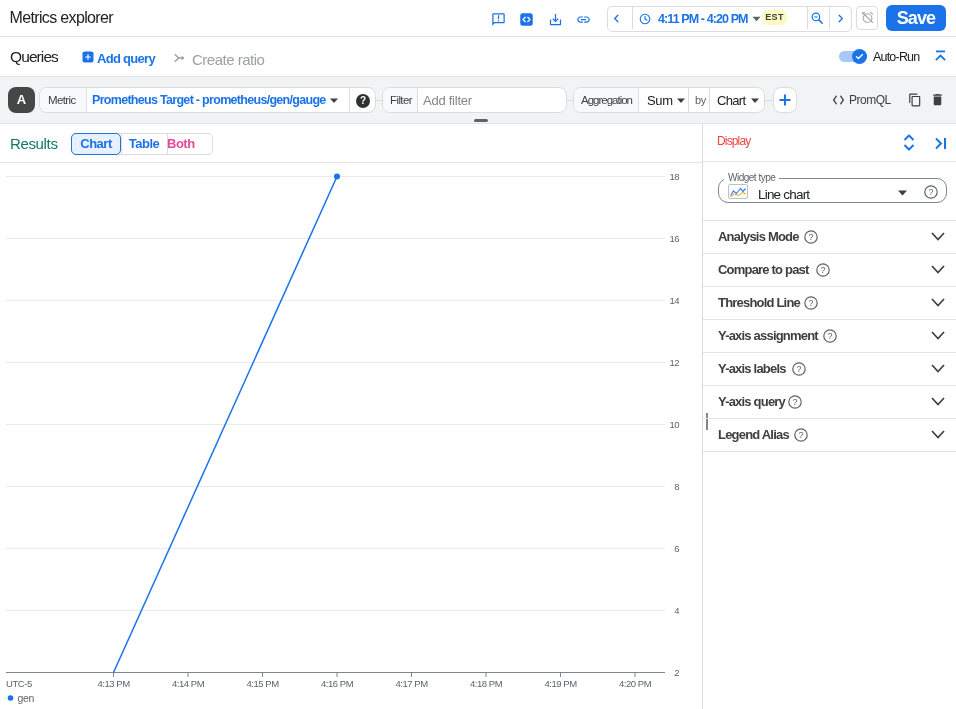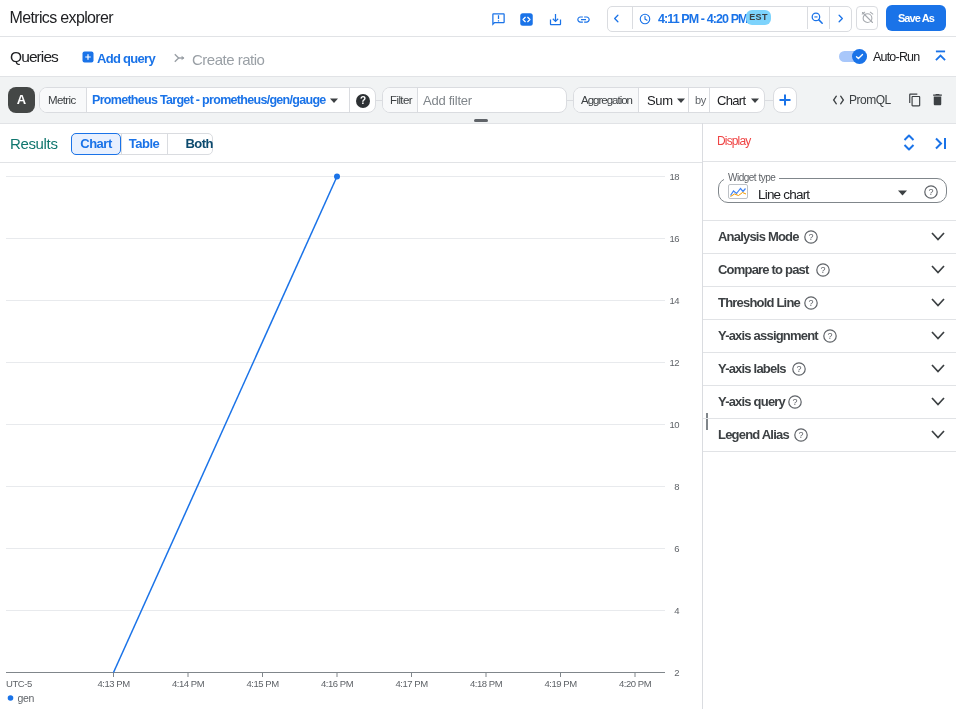--- a/index.html
+++ b/index.html
@@ -34,40 +34,40 @@
   </svg>
 <div class="vline" style="left:632px;top:7px;height:22px"></div>
 <svg class="a" style="left:639px;top:13px" width="12" height="12" viewBox="0 0 24 24">
     <circle cx="12" cy="12" r="9.5" stroke="#1a73e8" stroke-width="2.2" fill="none"></circle>
     <path d="M12 6.5v5.7l4 2.3" stroke="#1a73e8" stroke-width="2.2" fill="none" stroke-linecap="round"></path>
   </svg>
 <div class="a" style="left:658px;top:12px;font-size:12.5px;font-weight:bold;letter-spacing:-0.9px;color:#1a73e8">4:11 PM - 4:20 PM</div>
 <svg class="a" style="left:752px;top:15px" width="9" height="8" viewBox="0 0 10 8">
     <path d="M0.5 1.5l4.5 5 4.5-5z" fill="#5f6368"></path>
   </svg>
-<div class="a" style="left:746px;top:10px;width:25px;height:15px;background:#7dd3fc;border-radius:6px;text-align:center;line-height:15px;font-size:9px;font-weight:bold;color:#3c4043;letter-spacing:0.3px">EST</div>
+<div class="a" style="left:762px;top:10px;width:25px;height:15px;background:#fef9c3;border-radius:6px;text-align:center;line-height:15px;font-size:9px;font-weight:bold;color:#3c4043;letter-spacing:0.3px">EST</div>
 <div class="vline" style="left:807px;top:7px;height:22px"></div>
 <svg class="a" style="left:810px;top:11px" width="15" height="15" viewBox="0 0 24 24">
     <circle cx="9.5" cy="9.5" r="6" stroke="#1a73e8" stroke-width="2" fill="none"></circle>
     <path d="M14.2 14.2L19.5 19.5" stroke="#1a73e8" stroke-width="2.4" stroke-linecap="round"></path>
     <path d="M7 9.5h5" stroke="#1a73e8" stroke-width="1.8"></path>
   </svg>
 <div class="vline" style="left:829px;top:7px;height:22px"></div>
 <svg class="a" style="left:835px;top:13px" width="11" height="11" viewBox="0 0 24 24">
     <path d="M9 5l7 7-7 7" stroke="#1a73e8" stroke-width="2.8" fill="none" stroke-linecap="round" stroke-linejoin="round"></path>
   </svg>
 
 <div class="a" style="left:856px;top:6px;width:22px;height:24px;border:1px solid #dadce0;border-radius:4px;box-sizing:border-box"></div>
 <svg class="a" style="left:860px;top:10px" width="15" height="15" viewBox="0 0 24 24">
     <circle cx="12" cy="13" r="7" stroke="#a5a9ae" stroke-width="1.7" fill="none"></circle>
     <path d="M7.5 3.5L3.5 6.5M16.5 3.5l4 3" stroke="#a5a9ae" stroke-width="1.7" fill="none" stroke-linecap="round"></path>
     <path d="M4 4l16 16" stroke="#a5a9ae" stroke-width="1.7" stroke-linecap="round"></path>
   </svg>
 
-<div class="a" style="left:886px;top:5px;width:60px;height:26px;background:#1a73e8;border-radius:6px;color:#fff;font-size:11px;font-weight:bold;letter-spacing:-0.9px;text-align:center;line-height:26px">Save As</div>
+<div class="a" style="left:886px;top:5px;width:60px;height:26px;background:#1a73e8;border-radius:6px;color:#fff;font-size:18px;font-weight:bold;letter-spacing:-0.9px;text-align:center;line-height:26px">Save As</div>
 
 <div class="hline" style="left:0;top:36px;width:956px"></div>
 
 <div class="a" style="left:10px;top:48px;font-size:15.5px;letter-spacing:-0.9px;color:#202124">Queries</div>
 <svg class="a" style="left:82px;top:51px" width="12" height="12" viewBox="0 0 24 24">
     <rect x="1" y="1" width="22" height="22" rx="4" fill="#1a73e8"></rect>
     <path d="M12 6.5v11M6.5 12h11" stroke="#fff" stroke-width="2.4"></path>
   </svg>
 <div class="a" style="left:97px;top:51px;font-size:13px;font-weight:bold;letter-spacing:-0.7px;color:#1a73e8">Add query</div>
 <svg class="a" style="left:174px;top:52px" width="12" height="12" viewBox="0 0 12 12">
@@ -147,21 +147,21 @@
 
 <div class="a" style="left:474px;top:119px;width:14px;height:3px;background:#5f6368;border-radius:2px"></div>
 <div class="hline" style="left:0;top:123px;width:956px"></div>
 
 <div class="a" style="left:10px;top:135px;font-size:15px;letter-spacing:-0.35px;color:#0f766e">Results</div>
 <div class="a" style="left:71px;top:133px;width:142px;height:22px;border:1px solid #dadce0;border-radius:5px;box-sizing:border-box"></div>
 <div class="vline" style="left:121px;top:133px;height:22px"></div>
 <div class="vline" style="left:167px;top:133px;height:22px"></div>
 <div class="a" style="left:71px;top:133px;width:50px;height:22px;background:#e8f0fe;border:1.5px solid #1a73e8;border-radius:5px;box-sizing:border-box;text-align:center;line-height:19px;font-size:13px;font-weight:bold;letter-spacing:-0.5px;color:#1a73e8">Chart</div>
 <div class="a" style="left:121px;top:133px;width:46px;height:22px;text-align:center;line-height:22px;font-size:13px;font-weight:bold;letter-spacing:-0.5px;color:#1a73e8">Table</div>
-<div class="a" style="left:167px;top:133px;width:46px;height:22px;text-align:right;line-height:22px;font-size:13px;font-weight:bold;letter-spacing:-0.5px;color:#0c4a6e">Both</div>
+<div class="a" style="left:167px;top:133px;width:46px;height:22px;text-align:left;line-height:22px;font-size:13px;font-weight:bold;letter-spacing:-0.5px;color:#ec4899">Both</div>
 <div class="hline" style="left:0;top:162px;width:703px"></div>
 
 <svg class="a" style="left:0;top:123px" width="703" height="586" viewBox="0 0 703 586">
   <g stroke="#e8eaed" stroke-width="1">
     <line x1="6" y1="53.5" x2="665" y2="53.5"></line>
     <line x1="6" y1="115.5" x2="665" y2="115.5"></line>
     <line x1="6" y1="177.5" x2="665" y2="177.5"></line>
     <line x1="6" y1="239.5" x2="665" y2="239.5"></line>
     <line x1="6" y1="301.5" x2="665" y2="301.5"></line>
     <line x1="6" y1="363.5" x2="665" y2="363.5"></line>

